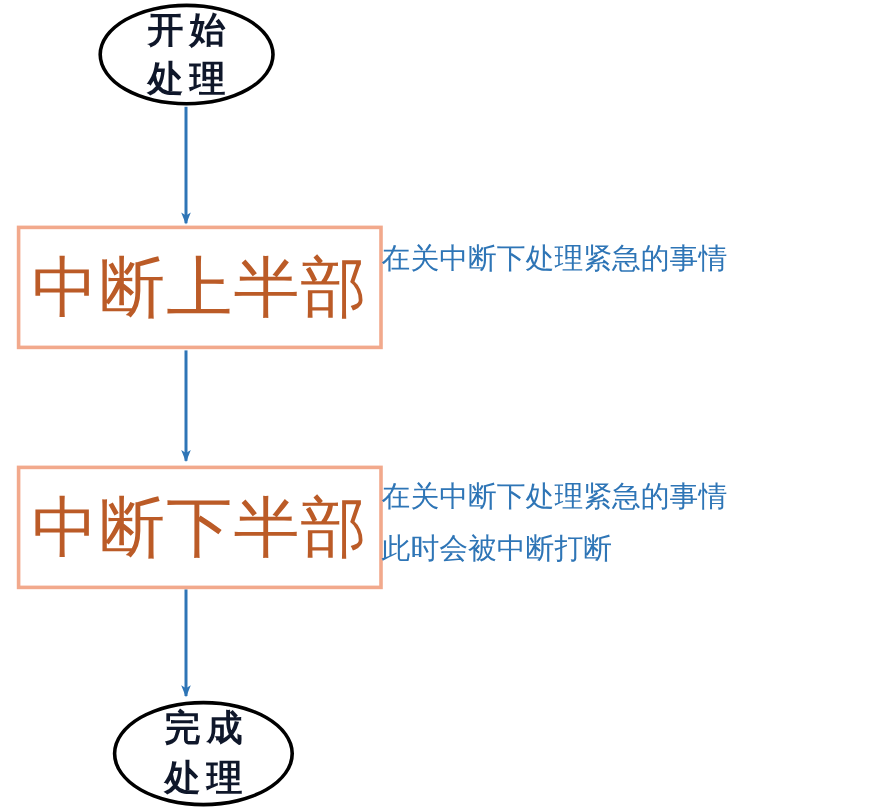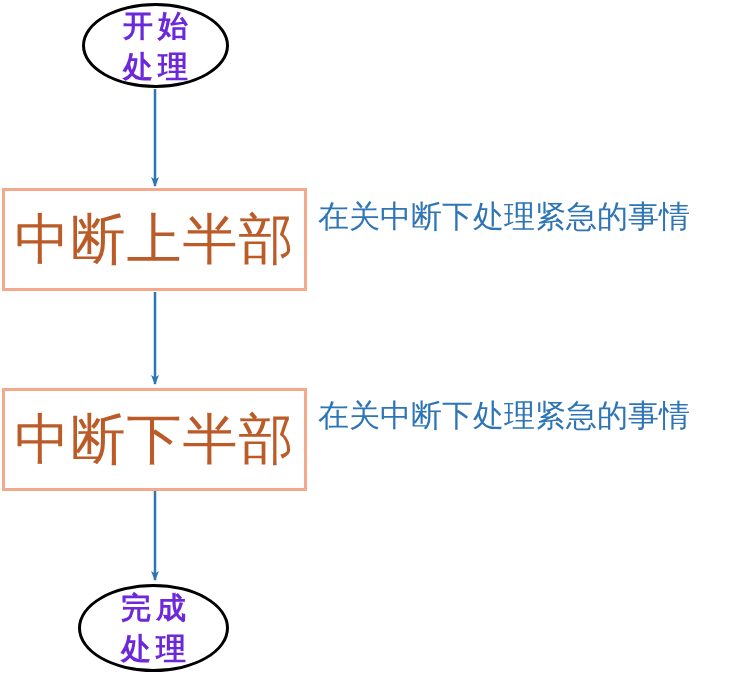--- a/index.html
+++ b/index.html
@@ -26,53 +26,53 @@
   .terminal-node {
     position: absolute;
     border: 3.5px solid #000000;
     border-radius: 50%;
     background: #ffffff;
     display: flex;
     flex-direction: column;
     align-items: center;
     justify-content: center;
     font-weight: bold;
-    color: #6d28d9;
+    color: #0f172a;
     font-size: 30px;
     line-height: 41px;
     letter-spacing: 5px;
     text-indent: 5px;
   }
   .node-start { left: 82px; top: 3px;  width: 141px; height: 79px; }
-  .node-end   { left: 78px; top: 584px; width: 145px; height: 82px; justify-content: space-between; }
+  .node-end   { left: 94px; top: 584px; width: 145px; height: 82px; justify-content: space-between; }
 
   .step-box {
     position: absolute;
-    left: 2px;
+    left: 14px;
     width: 299px;
     height: 97px;
     border: 3px solid var(--box-border, #F2A98C);
     background: #ffffff;
     display: flex;
     align-items: center;
     justify-content: center;
     color: var(--box-text, #BB5B27);
     font-size: 55px;
     letter-spacing: 1px;
     white-space: nowrap;
   }
   .step-box-1 { top: 188px; }
   .step-box-2 { top: 388px; align-items: center; }
 
   .note {
     position: absolute;
     left: 318px;
     width: 425px;
     color: var(--note-text, #2E75B6);
-    font-size: 31px;
+    font-size: 24px;
     line-height: 43px;
     white-space: nowrap;
   }
   .note-1 { top: 195px; }
   .note-2 { top: 394px; }
 </style>
 </head>
 <body>
 
 <div class="canvas">
@@ -100,20 +100,21 @@
   <div class="note note-1">
     <div>在关中断下处理紧急的事情</div>
   </div>
 
   <div class="step-box step-box-2">
     <span>中断下半部</span>
   </div>
 
   <div class="note note-2">
     <div>在关中断下处理紧急的事情</div>
+    <div>此时会被中断打断</div>
   </div>
 
   <div class="terminal-node node-end">
     <span>完成</span>
     <span>处理</span>
   </div>
 
 </div>
 
 </body></html>

